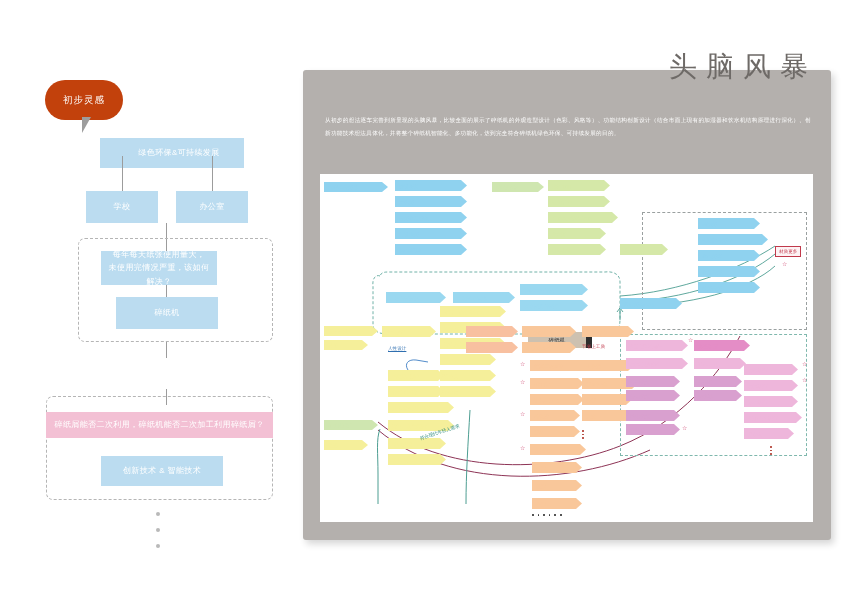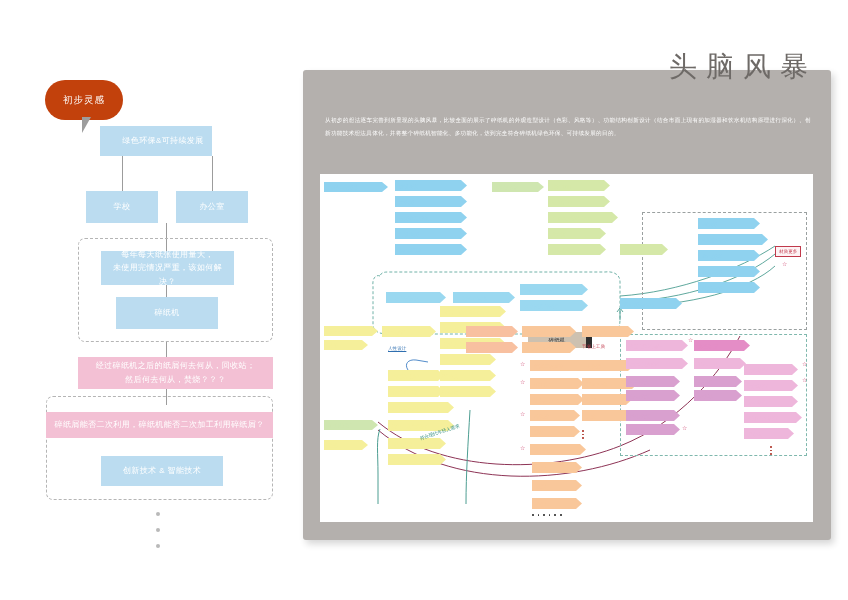--- a/index.html
+++ b/index.html
@@ -168,53 +168,49 @@
 
 <div id="page">
 
   <div id="flow">
 
     <div class="bubble" style="left:45px; top:80px; width:78px; height:40px;">
       <span>初步灵感</span>
     </div>
     <div class="bubble-tail" style="left:82px; top:117px;"></div>
 
-    <div class="fbox blue" style="left:100px; top:126px; width:112px; height:30px;padding-left:20px;">
+    <div class="fbox blue" style="left:100px; top:138px; width:144px; height:30px;padding-left:20px;">
       <span>绿色环保&amp;可持续发展</span>
     </div>
 
     <div class="fline" style="left:122px; top:156px; height:36px;"></div>
     <div class="fline" style="left:212px; top:156px; height:36px;"></div>
 
     <div class="fbox blue" style="left:176px; top:191px; width:72px; height:32px;">
       <span>办公室</span>
     </div>
     <div class="fbox blue" style="left:86px; top:191px; width:72px; height:32px;">
       <span>学校</span>
     </div>
 
     <div class="fline" style="left:166px; top:223px; height:37px;"></div>
 
     <div class="dashbox" style="left:78px; top:238px; width:195px; height:104px;"></div>
 
-    <div class="fbox blue" style="left:101px; top:251px; width:133px; height:34px; white-space:pre-line;">
+    <div class="fbox blue" style="left:101px; top:251px; width:116px; height:34px; white-space:pre-line;">
       <span>每年每天纸张使用量大，
 未使用完情况严重，该如何解决？</span>
     </div>
     <div class="fline" style="left:166px; top:285px; height:17px;"></div>
     <div class="fbox blue" style="left:116px; top:297px; width:102px; height:32px;">
       <span>碎纸机</span>
     </div>
 
     <div class="fline" style="left:166px; top:342px; height:16px;"></div>
 
-    <div class="fbox pink" style="left:78px; top:357px; width:195px; height:32px; white-space:pre-line;">
-      <span>经过碎纸机之后的纸屑何去何从，回收站；
-然后何去何从，焚烧？？？</span>
-    </div>
 
     <div class="fline" style="left:166px; top:389px; height:16px;"></div>
 
     <div class="dashbox" style="left:46px; top:396px; width:227px; height:104px;"></div>
 
     <div class="fbox pink" style="left:46px; top:412px; width:227px; height:26px;">
       <span>碎纸屑能否二次利用，碎纸机能否二次加工利用碎纸屑？</span>
     </div>
 
     <div class="fbox blue" style="left:101px; top:456px; width:122px; height:30px;">

